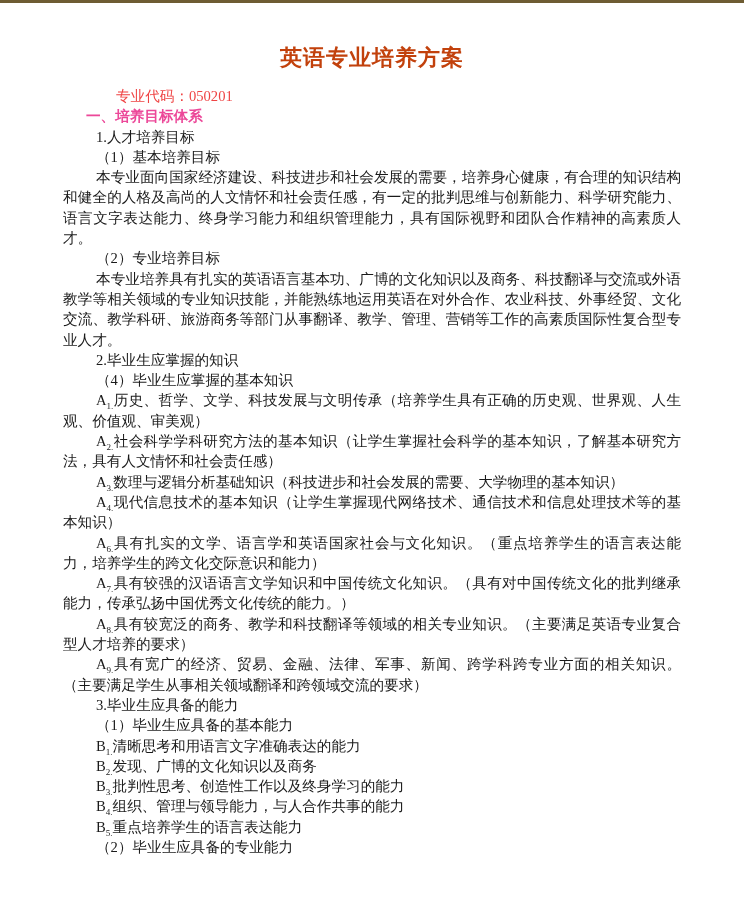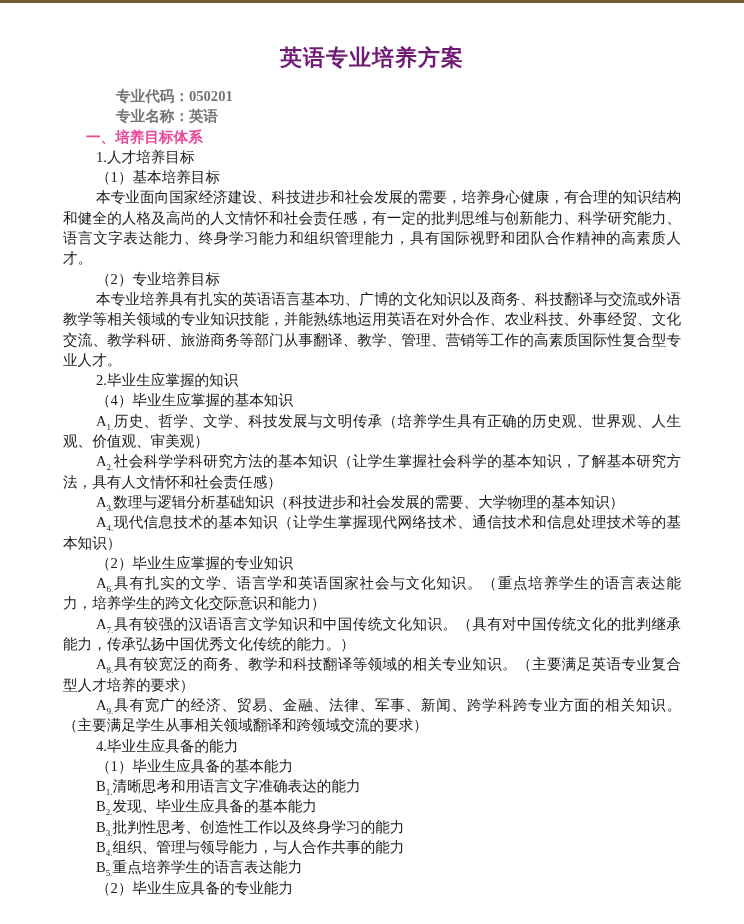--- a/index.html
+++ b/index.html
@@ -8,75 +8,73 @@
     background: #ffffff;
     font-family: "Liberation Serif", "DejaVu Serif", serif;
     color: #1a1a1a;
   }
   .canvas { position: relative; width: 744px; height: 924px; background: #fff; }
   .top-bar { width: 744px; height: 3px; background: #6e5c33; }
   .page { padding: 40px 63px 0 63px; }
   .title {
     margin: 0 0 13px 0;
     font-size: 22px; font-weight: bold;
-    text-align: center; color: #701a75;
+    text-align: center; color: #c2410c;
     letter-spacing: 1px;
     line-height: 30px;
   }
   p.blk {
     margin: 0;
     font-size: 14.6px;
     line-height: 20.3px;
     text-align: justify;
   }
-  p.field { text-indent: 53px; font-weight: bold; color: #737373; }
+  p.field { text-indent: 53px; font-weight: normal; color: #ef4444; }
   p.h1 { text-indent: 23px; font-weight: bold; color: #ec4899; }
   p.item, p.body, p.lettered { text-indent: 33px; }
   sub { font-size: 0.62em; line-height: 0; }
 </style>
 </head>
 <body>
 
 <div class="canvas">
   <div class="top-bar" style="background: rgb(110, 92, 51);"></div>
   <div class="page">
 
     <h1 class="title">英语专业培养方案</h1>
 
     <p class="blk field">专业代码：050201</p>
-    <p class="blk field">专业名称：英语</p>
 
     <p class="blk h1">一、培养目标体系</p>
 
     <p class="blk item">1.人才培养目标</p>
     <p class="blk item">（1）基本培养目标</p>
     <p class="blk body">本专业面向国家经济建设、科技进步和社会发展的需要，培养身心健康，有合理的知识结构和健全的人格及高尚的人文情怀和社会责任感，有一定的批判思维与创新能力、科学研究能力、语言文字表达能力、终身学习能力和组织管理能力，具有国际视野和团队合作精神的高素质人才。</p>
     <p class="blk item">（2）专业培养目标</p>
     <p class="blk body">本专业培养具有扎实的英语语言基本功、广博的文化知识以及商务、科技翻译与交流或外语教学等相关领域的专业知识技能，并能熟练地运用英语在对外合作、农业科技、外事经贸、文化交流、教学科研、旅游商务等部门从事翻译、教学、管理、营销等工作的高素质国际性复合型专业人才。</p>
 
     <p class="blk item">2.毕业生应掌握的知识</p>
     <p class="blk item">（4）毕业生应掌握的基本知识</p>
 
     <p class="blk lettered"><span>A</span><sub>1.</sub><span>历史、哲学、文学、科技发展与文明传承（培养学生具有正确的历史观、世界观、人生观、价值观、审美观）</span></p>
     <p class="blk lettered"><span>A</span><sub>2.</sub><span>社会科学学科研究方法的基本知识（让学生掌握社会科学的基本知识，了解基本研究方法，具有人文情怀和社会责任感）</span></p>
     <p class="blk lettered"><span>A</span><sub>3.</sub><span>数理与逻辑分析基础知识（科技进步和社会发展的需要、大学物理的基本知识）</span></p>
     <p class="blk lettered"><span>A</span><sub>4.</sub><span>现代信息技术的基本知识（让学生掌握现代网络技术、通信技术和信息处理技术等的基本知识）</span></p>
 
-    <p class="blk item">（2）毕业生应掌握的专业知识</p>
 
     <p class="blk lettered"><span>A</span><sub>6.</sub><span>具有扎实的文学、语言学和英语国家社会与文化知识。（重点培养学生的语言表达能力，培养学生的跨文化交际意识和能力）</span></p>
     <p class="blk lettered"><span>A</span><sub>7.</sub><span>具有较强的汉语语言文学知识和中国传统文化知识。（具有对中国传统文化的批判继承能力，传承弘扬中国优秀文化传统的能力。）</span></p>
     <p class="blk lettered"><span>A</span><sub>8.</sub><span>具有较宽泛的商务、教学和科技翻译等领域的相关专业知识。（主要满足英语专业复合型人才培养的要求）</span></p>
     <p class="blk lettered"><span>A</span><sub>9.</sub><span>具有宽广的经济、贸易、金融、法律、军事、新闻、跨学科跨专业方面的相关知识。（主要满足学生从事相关领域翻译和跨领域交流的要求）</span></p>
 
-    <p class="blk item">4.毕业生应具备的能力</p>
+    <p class="blk item">3.毕业生应具备的能力</p>
     <p class="blk item">（1）毕业生应具备的基本能力</p>
 
     <p class="blk lettered"><span>B</span><sub>1.</sub><span>清晰思考和用语言文字准确表达的能力</span></p>
-    <p class="blk lettered"><span>B</span><sub>2.</sub><span>发现、毕业生应具备的基本能力</span></p>
+    <p class="blk lettered"><span>B</span><sub>2.</sub><span>发现、广博的文化知识以及商务</span></p>
     <p class="blk lettered"><span>B</span><sub>3.</sub><span>批判性思考、创造性工作以及终身学习的能力</span></p>
     <p class="blk lettered"><span>B</span><sub>4.</sub><span>组织、管理与领导能力，与人合作共事的能力</span></p>
     <p class="blk lettered"><span>B</span><sub>5.</sub><span>重点培养学生的语言表达能力</span></p>
 
     <p class="blk item">（2）毕业生应具备的专业能力</p>
 
   </div>
 </div>
 
 </body></html>

